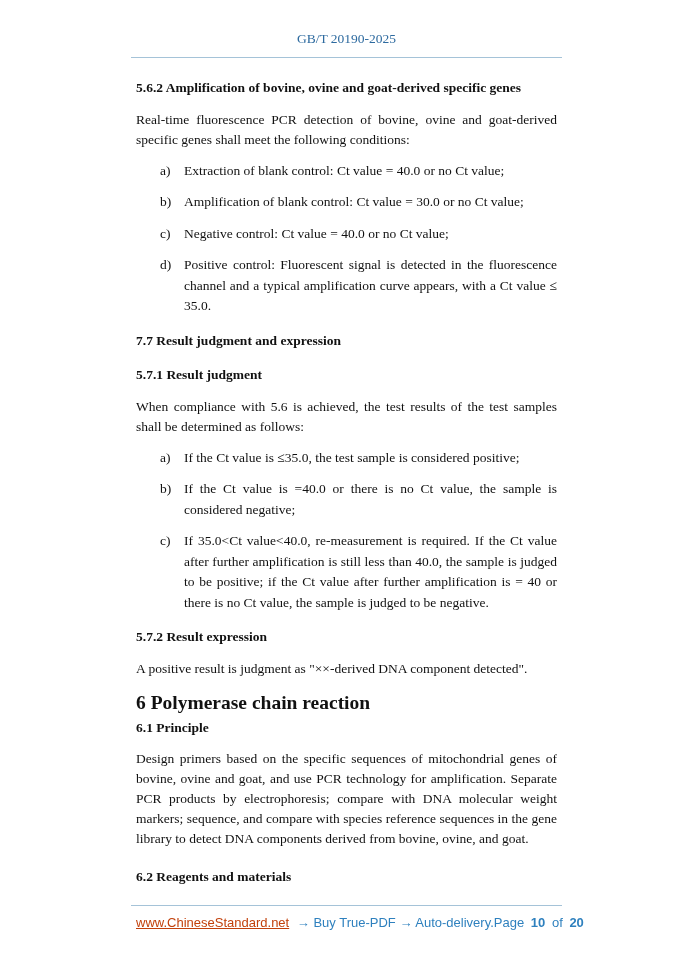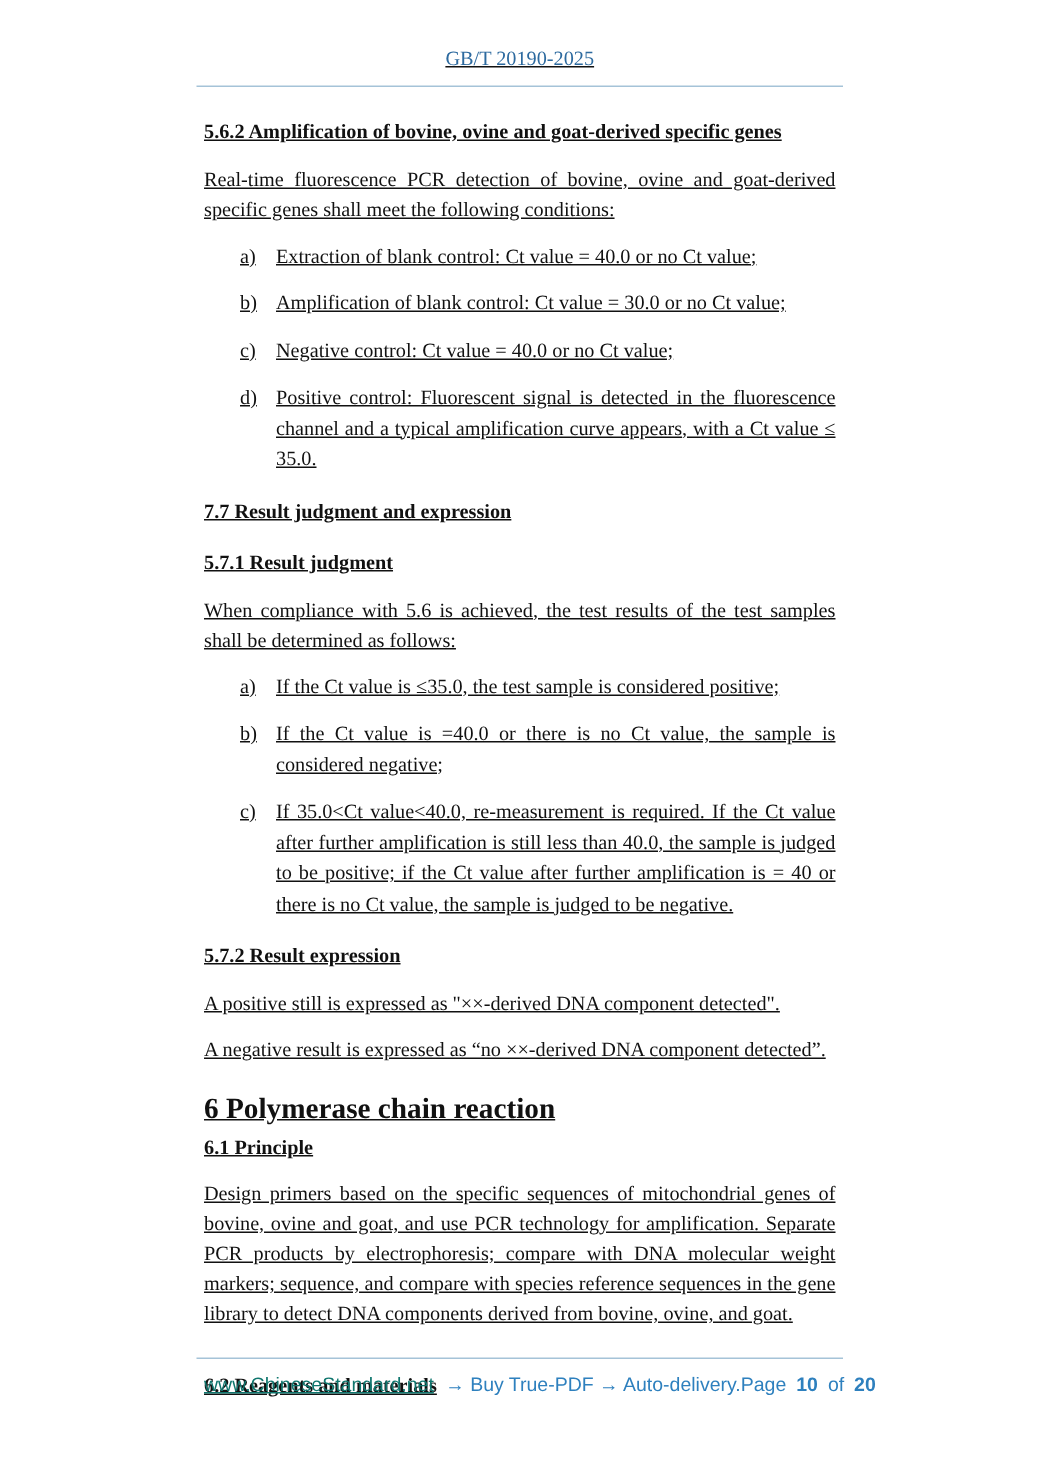--- a/index.html
+++ b/index.html
@@ -6,21 +6,20 @@
   html, body { margin:0; padding:0; background:#ffffff; }
   .page {
     position:relative;
     width:629px; height:980px;
     margin:0 auto;
     background:#ffffff;
     font-family:"Liberation Serif","DejaVu Serif",serif;
     color:#111111;
     overflow:hidden;
     box-sizing:border-box;
-    text-decoration:underline;
   }
   .content {
     padding:31px 104px 0 104px;
   }
   .doc-header {
     text-align:center;
     font-size:13.5px;
     line-height:16px;
     color:#2d6a9f;
   }
@@ -73,21 +72,21 @@
     font-size:13px;
     color:#2e80be;
   }
   .footer-row {
     display:flex;
     justify-content:space-between;
     align-items:baseline;
     padding:9px 5px 0 5px;
   }
   .footer-left { white-space:nowrap; }
-  .footer-link { text-decoration:underline; color:#0f766e; cursor:pointer; }
+  .footer-link { text-decoration:underline; color:#c2410c; cursor:pointer; }
   .footer-tagline { margin-left:4px; }
   .page-indicator { white-space:nowrap; word-spacing:3px; }
   .page-num { font-weight:bold; }
 </style>
 </head>
 <body>
 
 <div class="page">
   <div class="content">
 
@@ -129,29 +128,28 @@
         <span class="cond-label">b)</span>
         <span class="cond-text">If the Ct value is =40.0 or there is no Ct value, the sample is considered negative;</span>
       </div>
       <div class="cond-item">
         <span class="cond-label">c)</span>
         <span class="cond-text">If 35.0&lt;Ct value&lt;40.0, re-measurement is required. If the Ct value after further amplification is still less than 40.0, the sample is judged to be positive; if the Ct value after further amplification is = 40 or there is no Ct value, the sample is judged to be negative.</span>
       </div>
     </div>
 
     <h3 class="sec" style="margin-top:14px;">5.7.2 Result expression</h3>
-    <p class="body">A positive still is expressed as "××-derived DNA component detected".</p>
-    <p class="body" style="margin-bottom:17px;">A negative result is expressed as “no ××-derived DNA component detected”.</p>
+    <p class="body">A positive result is judgment as "××-derived DNA component detected".</p>
 
     <h1 class="chapter">6 Polymerase chain reaction</h1>
 
     <h3 class="sec" style="margin-top:2px;">6.1 Principle</h3>
     <p class="body">Design primers based on the specific sequences of mitochondrial genes of bovine, ovine and goat, and use PCR technology for amplification. Separate PCR products by electrophoresis; compare with DNA molecular weight markers; sequence, and compare with species reference sequences in the gene library to detect DNA components derived from bovine, ovine, and goat.</p>
 
-    <h3 class="sec" style="margin-top:28px;">6.2 Reagents and materials</h3>
+    <h3 class="sec" style="margin-top:18px;">6.2 Reagents and materials</h3>
   </div>
 
   <div class="footer">
     <div class="footer-row">
       <div class="footer-left">
         <a class="footer-link">www.ChineseStandard.net</a>
         <span class="footer-tagline">→ Buy True-PDF → Auto-delivery.</span>
       </div>
       <div class="page-indicator">
         <span>Page</span>

